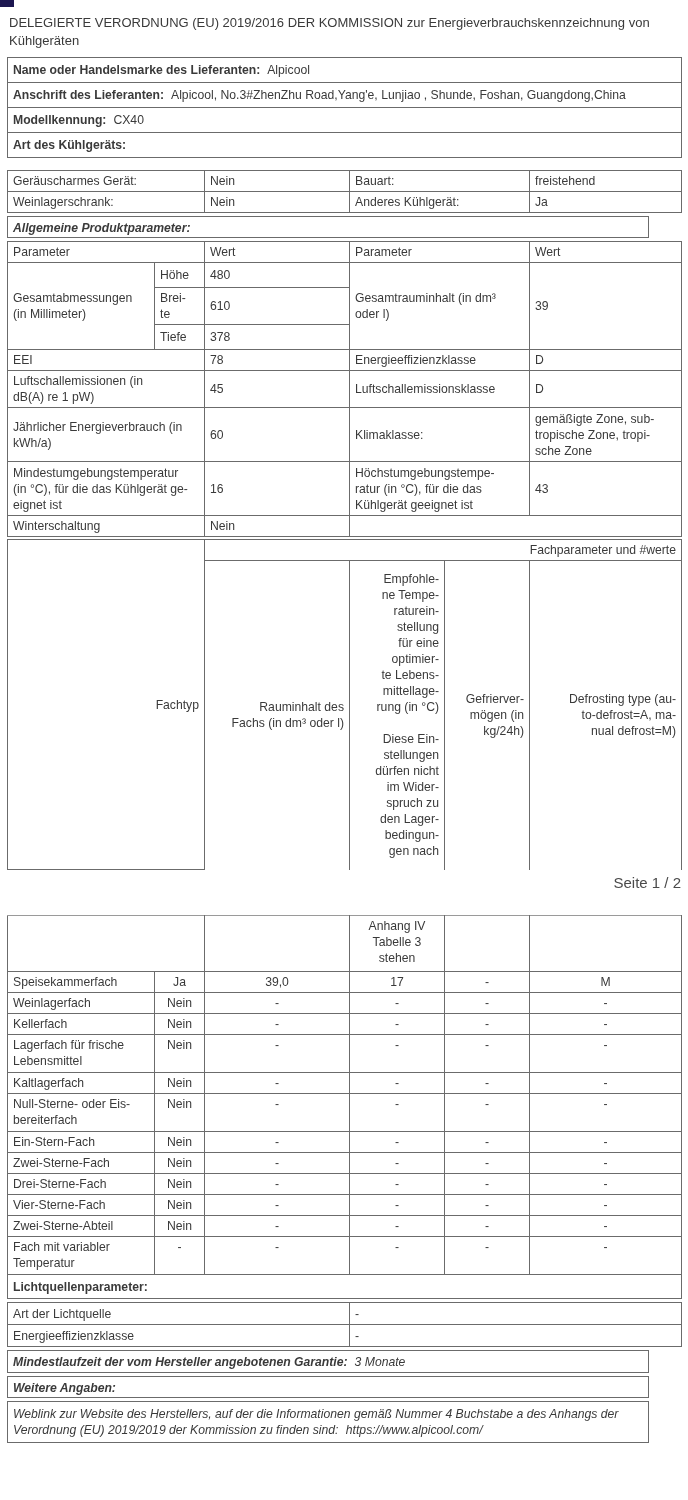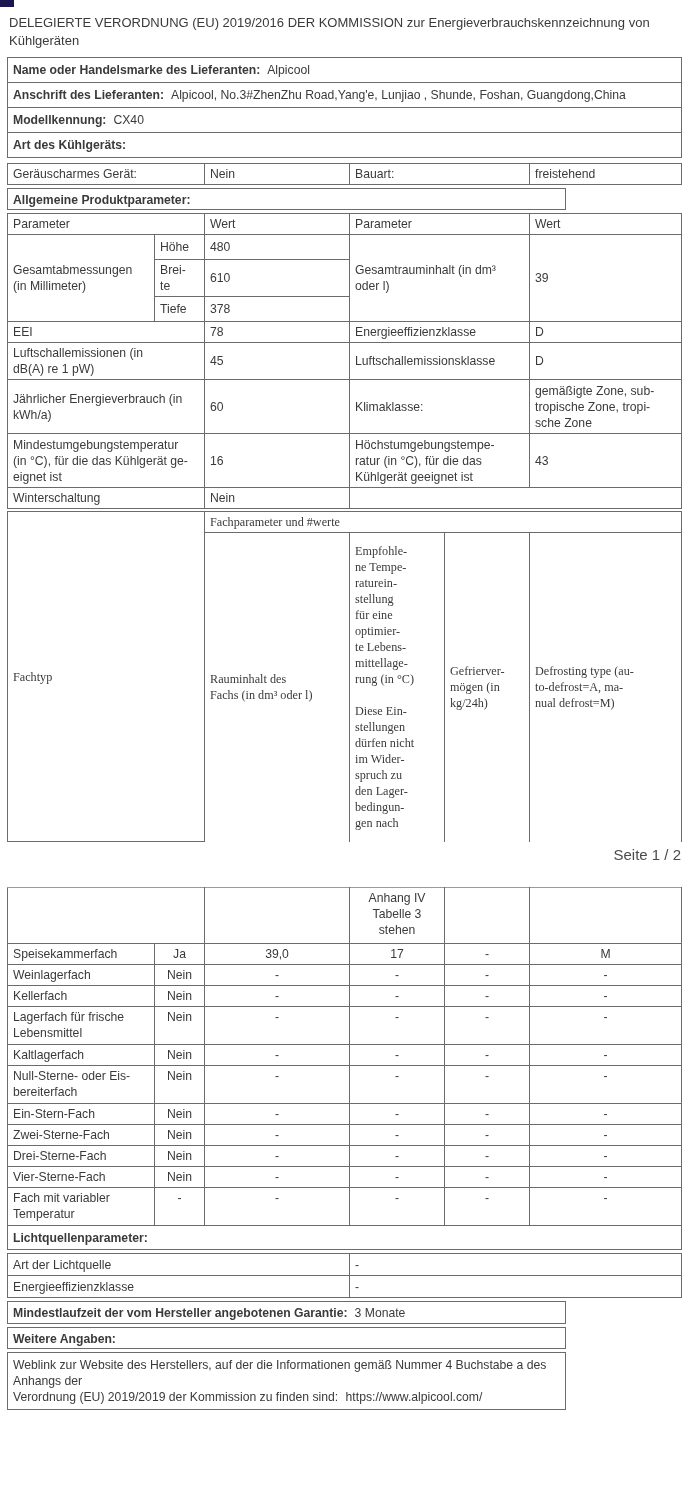--- a/index.html
+++ b/index.html
@@ -9,32 +9,32 @@
   .sheet{padding:6px 7px 0 7px;}
   .corner-artifact{position:absolute;left:0;top:0;width:14px;height:7px;background:#1c1650;}
   h1.title{margin:6px 0 0 2px;font-size:29px;line-height:32px;font-weight:700;letter-spacing:-0.5px;}
   p.regulation{margin:8px 0 0 2px;font-size:13px;line-height:18px;white-space:pre-line;}
   table{border-collapse:collapse;table-layout:fixed;width:674px;}
   td,th{border:1px solid #6b6b6b;padding:2px 5px;vertical-align:middle;
         white-space:pre-line;font-weight:normal;text-align:left;box-sizing:border-box;
         overflow:hidden;}
   b{font-weight:700;}
   .val{margin-left:7px;font-weight:normal;}
-  .box{border:1px solid #6b6b6b;padding:3px 5px;box-sizing:border-box;width:559px;}
-  .mt7{margin-top:7px}.mt4{margin-top:5px}.mt3{margin-top:3px}.mt2{margin-top:2px}
+  .box{border:1px solid #6b6b6b;padding:3px 5px;box-sizing:border-box;width:642px;font-style:italic;}
+  .mt7{margin-top:7px}.mt4{margin-top:12px}.mt3{margin-top:3px}.mt2{margin-top:2px}
   .h22{height:22px}.h23{height:23px}
   
   .t-supplier tr td{height:25px;}
   
   .t-type tr td{height:21px;}
   
   .r21>td{height:21px}.r25>td{height:25px}.r32>td{height:32px}
   .r34>td{height:34px}.r54>td{height:54px}
   
-  .t-fach td{text-align:left;font-family:Liberation Serif, serif;}
+  .t-fach td{text-align:right;}
   .t-fach .band{height:20px;}
   .t-fach .bigrow>td{height:309px;}
   .t-fach tr:last-child>td{border-bottom:none;}
   .t-fach td.vtop{vertical-align:top;padding-top:10px;}
   
   .page-ind{width:674px;text-align:right;font-size:15px;color:#4a4a4a;
             margin-top:7px;height:12px;line-height:12px;}
   
   .t-page2{margin-top:26px;}
   .t-page2 td{vertical-align:top;}
@@ -85,20 +85,26 @@
         <col style="width:145px">
         <col style="width:180px">
         <col style="width:152px">
       </colgroup>
     <tbody>
         <tr>
       <td>Geräuscharmes Gerät:</td>
       <td>Nein</td>
       <td>Bauart:</td>
       <td>freistehend</td>
+    </tr>
+    <tr>
+      <td>Weinlagerschrank:</td>
+      <td>Nein</td>
+      <td>Anderes Kühlgerät:</td>
+      <td>Ja</td>
     </tr>
   </tbody>
     </table>
 
   <div class="box mt3 h22"><b>Allgemeine Produktparameter:</b></div>
 
   <table class="mt3">
     <colgroup>
         <col style="width:147px">
         <col style="width:50px">
@@ -314,20 +320,28 @@
           <td class="cval">-</td>
         </tr>
         <tr class="crow">
           <td class="cname">Vier-Sterne-Fach</td>
           <td class="cval">Nein</td>
           <td class="cval">-</td>
           <td class="cval">-</td>
           <td class="cval">-</td>
           <td class="cval">-</td>
         </tr>
+        <tr class="crow">
+          <td class="cname">Zwei-Sterne-Abteil</td>
+          <td class="cval">Nein</td>
+          <td class="cval">-</td>
+          <td class="cval">-</td>
+          <td class="cval">-</td>
+          <td class="cval">-</td>
+        </tr>
         <tr class="crow tall">
           <td class="cname">Fach mit variabler
 Temperatur</td>
           <td class="cval">-</td>
           <td class="cval">-</td>
           <td class="cval">-</td>
           <td class="cval">-</td>
           <td class="cval">-</td>
         </tr>
       </tbody>

